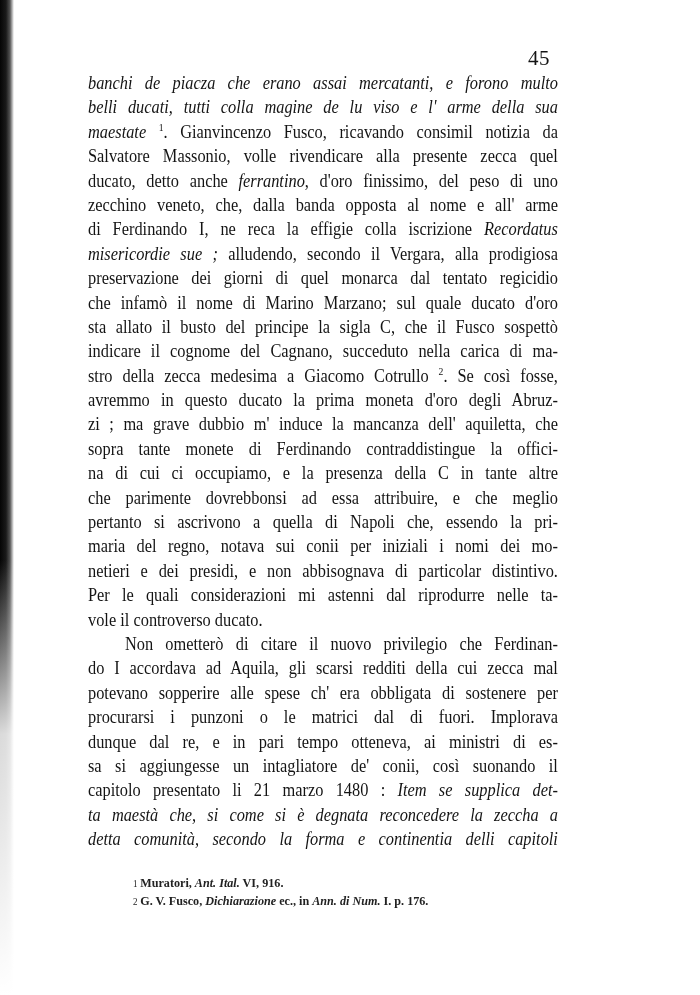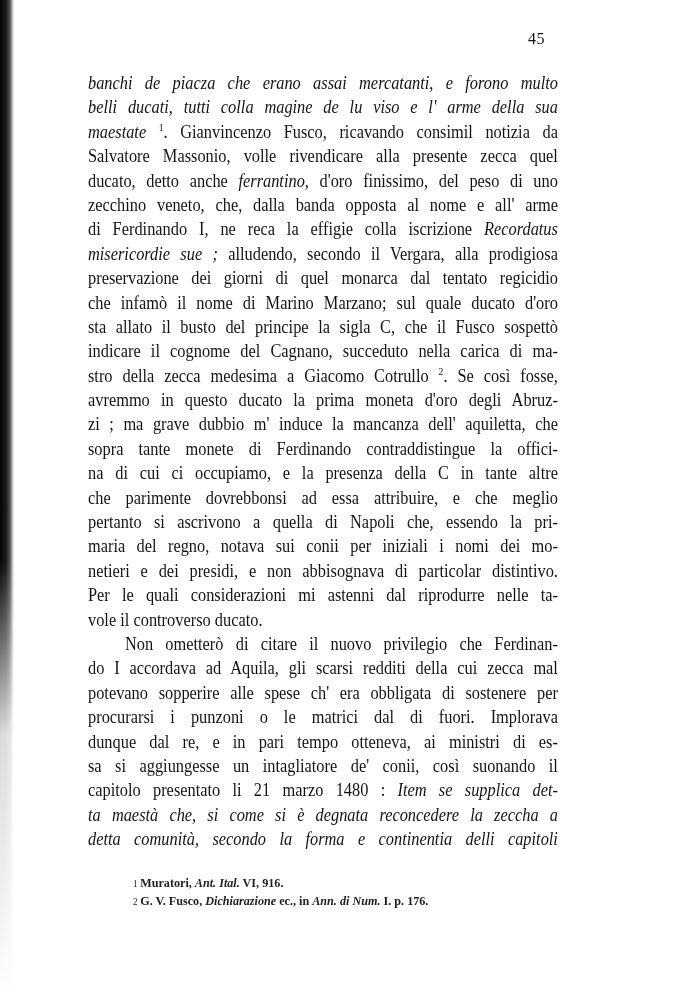--- a/index.html
+++ b/index.html
@@ -27,22 +27,22 @@
       position: absolute;
       left: 0;
       top: 560px;
       width: 16px;
       height: 435px;
       background: linear-gradient(to bottom, rgba(255,255,255,0) 0%, rgba(255,255,255,0.85) 40%, #fff 100%);
     }
     .page-number {
       position: absolute;
       left: 528px;
-      top: 30px;
-      font-size: 16px;
+      top: 46px;
+      font-size: 21px;
       letter-spacing: 0.5px;
     }
     .body-text {
       position: absolute;
       left: 88px;
       top: 71px;
       width: 470px;
       font-size: 18.6px;
       line-height: 24.4px;
       transform-origin: left top;

